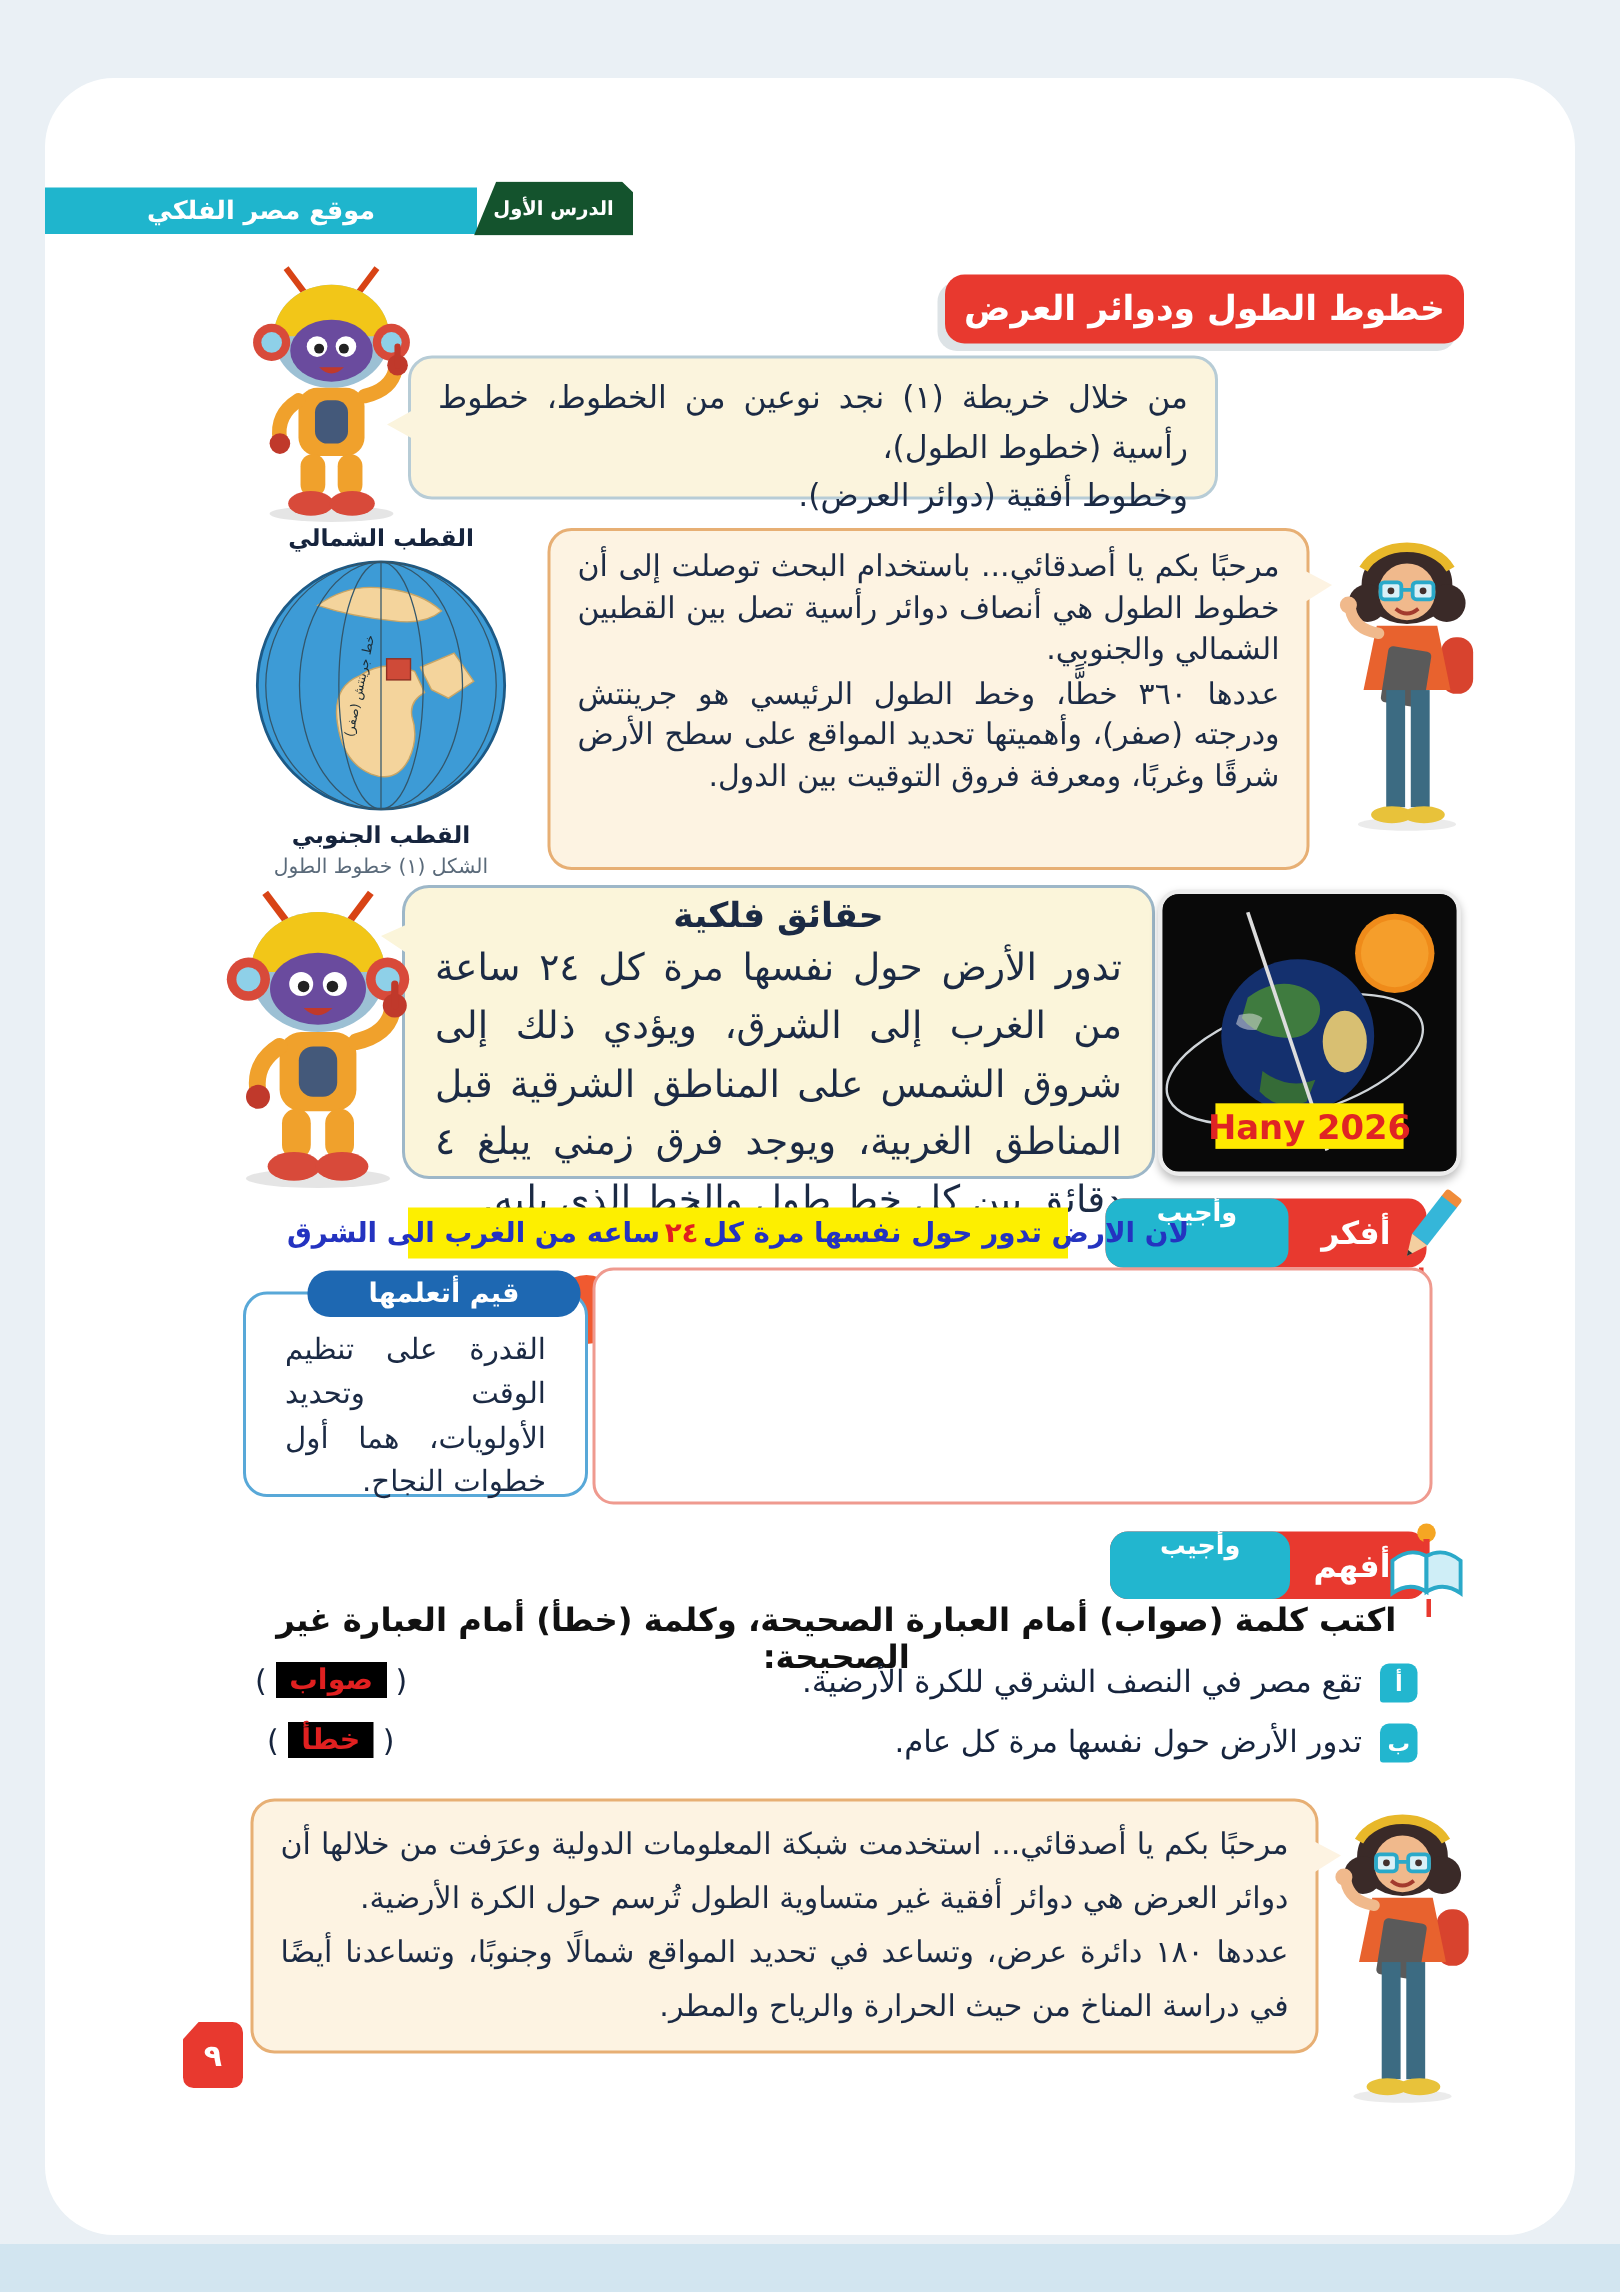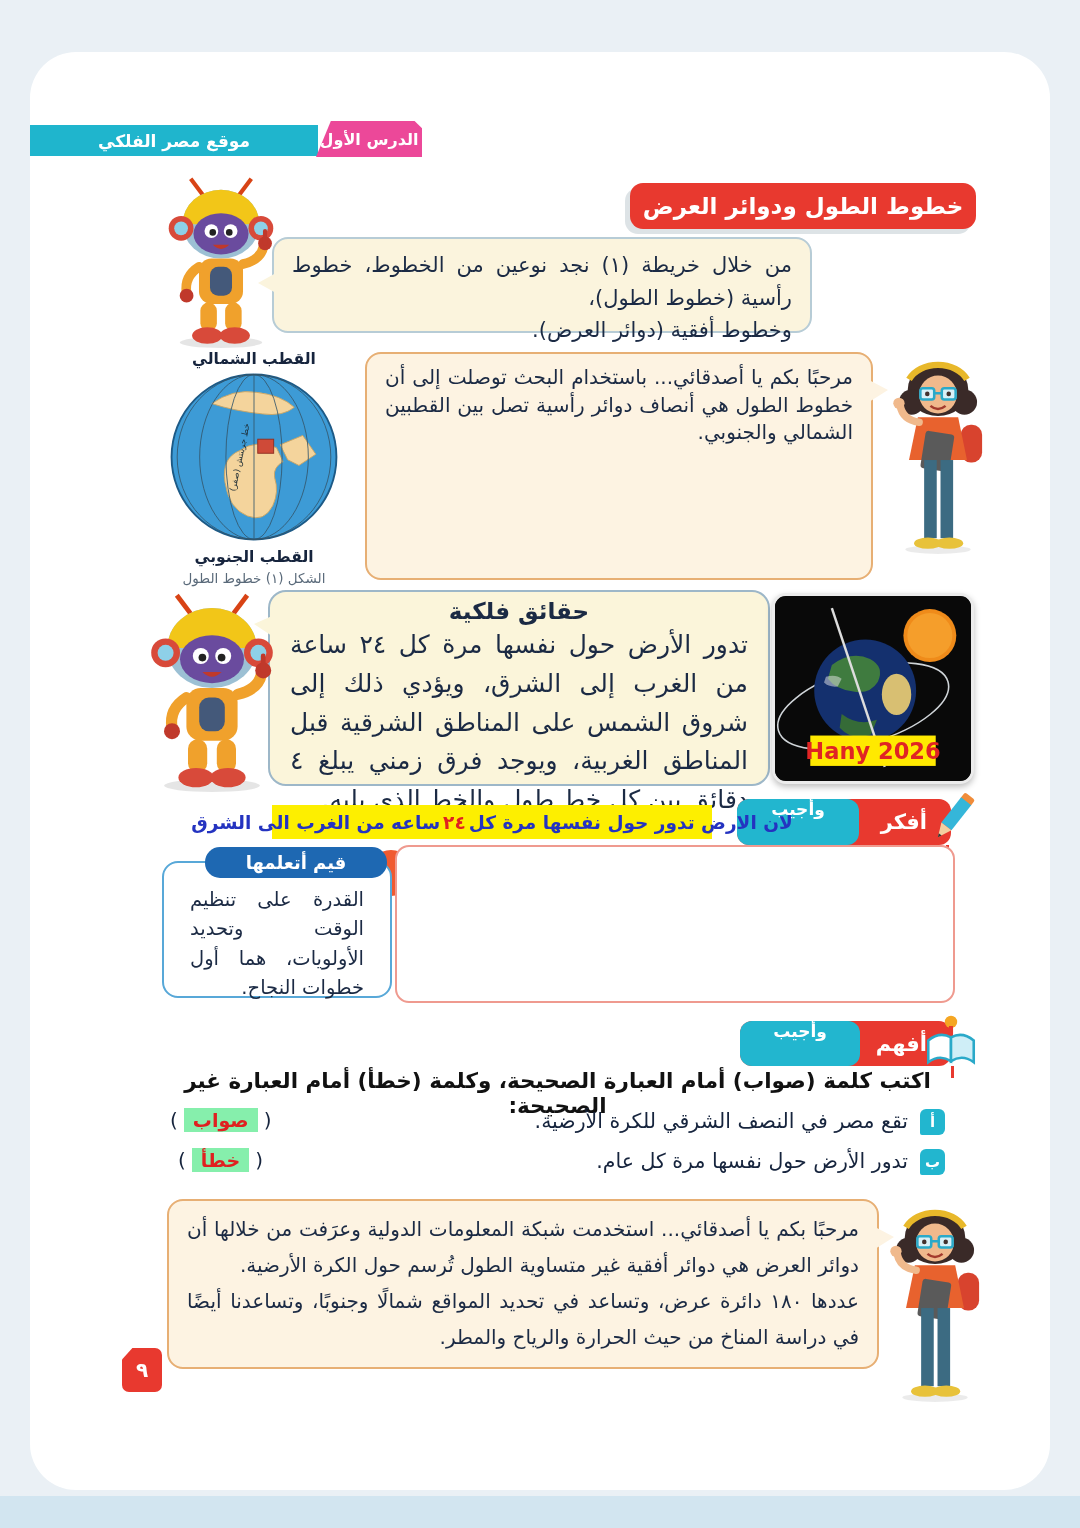--- a/index.html
+++ b/index.html
@@ -6,22 +6,22 @@
   html,body{background:#eaf0f5}
   body{font-family:"DejaVu Sans",sans-serif;color:#1b2a44}
   #page{position:relative;width:1080px;height:1528px;background:#eaf0f5;overflow:hidden;margin:0 auto}
   .abs{position:absolute}
   .card{left:30px;top:52px;width:1020px;height:1438px;background:#ffffff;border-radius:46px}
   .bottom-band{left:0;top:1496px;width:1080px;height:32px;background:#d2e5f0}
 
   
   .lesson-bar{left:30px;top:125px;width:288px;height:31px;background:#1fb5cd;color:#fff;
     display:flex;align-items:center;justify-content:center;font-size:17px;font-weight:bold;direction:rtl}
-  .lesson-badge{left:316px;top:121px;width:106px;height:36px;background:#ec4899;color:#fff;
-    display:flex;align-items:center;justify-content:center;font-size:16px;font-weight:bold;direction:rtl;
+  .lesson-badge{left:316px;top:121px;width:106px;height:36px;background:#14532d;color:#fff;
+    display:flex;align-items:center;justify-content:center;font-size:13px;font-weight:bold;direction:rtl;
     clip-path:polygon(0 100%,14% 0,93% 0,100% 20%,100% 100%)}
 
   .title-badge{left:630px;top:183px;width:346px;height:46px;background:#e8392f;border-radius:13px;
     color:#fff;font-weight:bold;font-size:23px;display:flex;align-items:center;justify-content:center;
     direction:rtl;box-shadow:-5px 5px 0 #dde3e6}
 
   .bubble{background:#fbf4dd;border:2px solid #b7ccd6;border-radius:16px;color:#1b2a44;direction:rtl;
     text-align:justify;padding:10px 18px}
   .bubble p{text-align:justify}
   .bubble .tail-l{position:absolute;left:-16px;top:34px;width:0;height:0;
@@ -69,21 +69,21 @@
   .q-row{position:absolute;display:flex;direction:rtl;gap:12px;align-items:flex-start}
   .q-letter{flex:0 0 auto;width:25px;height:26px;background:#22b6cf;border-radius:6px 6px 6px 2px;color:#fff;
     font-weight:bold;font-size:15px;display:flex;align-items:center;justify-content:center;margin-top:3px}
   .q-text{font-size:20.5px;line-height:1.55;text-align:justify;color:#16243d}
   .connector{width:3px;background:#e8392f}
 
   .instruction{left:150px;top:1068px;width:815px;direction:rtl;text-align:center;font-weight:bold;
     font-size:21.5px;color:#111}
   .tf-row{display:flex;direction:rtl;gap:12px;align-items:flex-start}
   .tf-answer{direction:rtl;font-size:20px;color:#16243d;display:flex;align-items:center;gap:6px;white-space:nowrap}
-  .tf-answer .ans{background:#86efac;color:#e02020;font-weight:bold;padding:1px 9px;font-size:19px}
+  .tf-answer .ans{background:#000000;color:#e02020;font-weight:bold;padding:1px 9px;font-size:19px}
 
   .girl-bubble2{left:167px;top:1199px;width:712px;height:170px;font-size:20px;line-height:1.8}
   .girl-bubble2 .tail-r{top:54px}
 
   .page-badge{left:122px;top:1348px;width:40px;height:44px;background:#e8392f;color:#fff;font-weight:bold;
     font-size:20px;display:flex;align-items:center;justify-content:center;border-radius:7px;
     clip-path:polygon(0 26%,26% 0,100% 0,100% 100%,0 100%)}
 </style>
 </head>
 <body>
@@ -150,20 +150,21 @@
     <line x1="100" y1="7" x2="100" y2="183" stroke="#33566b" stroke-width="0.9"></line>
     <rect x="104" y="76" width="17" height="15" fill="#cf4a38" stroke="#8e2f22" stroke-width="1"></rect>
     <text x="80" y="132" transform="rotate(-78 80 132)" font-size="9" fill="#1c2b33">خط جرينتش (صفر)</text>
   </svg>
   <div class="abs globe-label" style="left:148px;top:548px">القطب الجنوبي</div>
   <div class="abs globe-caption" style="left:148px;top:570px">الشكل (١) خطوط الطول</div>
 
   <div class="abs bubble orange girl-bubble1">
     <div class="tail-r"></div>
     <p>مرحبًا بكم يا أصدقائي... باستخدام البحث توصلت إلى أن خطوط الطول هي أنصاف دوائر رأسية تصل بين القطبين الشمالي والجنوبي.</p>
+    <p>عددها ٣٦٠ خطًّا، وخط الطول الرئيسي هو جرينتش ودرجته (صفر)، وأهميتها تحديد المواقع على سطح الأرض شرقًا وغربًا، ومعرفة فروق التوقيت بين الدول.</p>
   </div>
 
   <svg class="abs" style="left:875px;top:342px;width:126px;height:226px" viewBox="0 0 100 160">
     <ellipse cx="50" cy="155" rx="26" ry="3.5" fill="rgba(0,0,0,0.08)"></ellipse>
     <ellipse cx="50" cy="28" rx="24" ry="21" fill="#3a2a28"></ellipse>
     <path d="M27 20 a25 19 0 0 1 46 0" stroke="#e8b82a" stroke-width="5" fill="none"></path>
     <circle cx="29" cy="38" r="10" fill="#3a2a28"></circle>
       <circle cx="71" cy="38" r="10" fill="#3a2a28"></circle>
     <circle cx="50" cy="32" r="15" fill="#f0b98c"></circle>
     <rect x="36" y="27" width="11" height="9" rx="2" fill="#d9f0f7" stroke="#2aa9c9" stroke-width="2"></rect>

